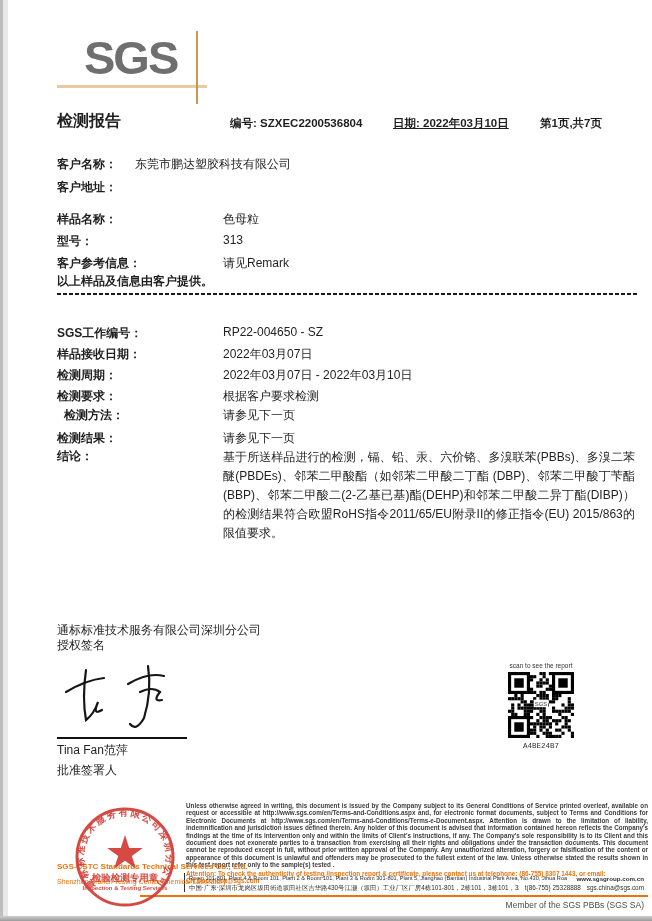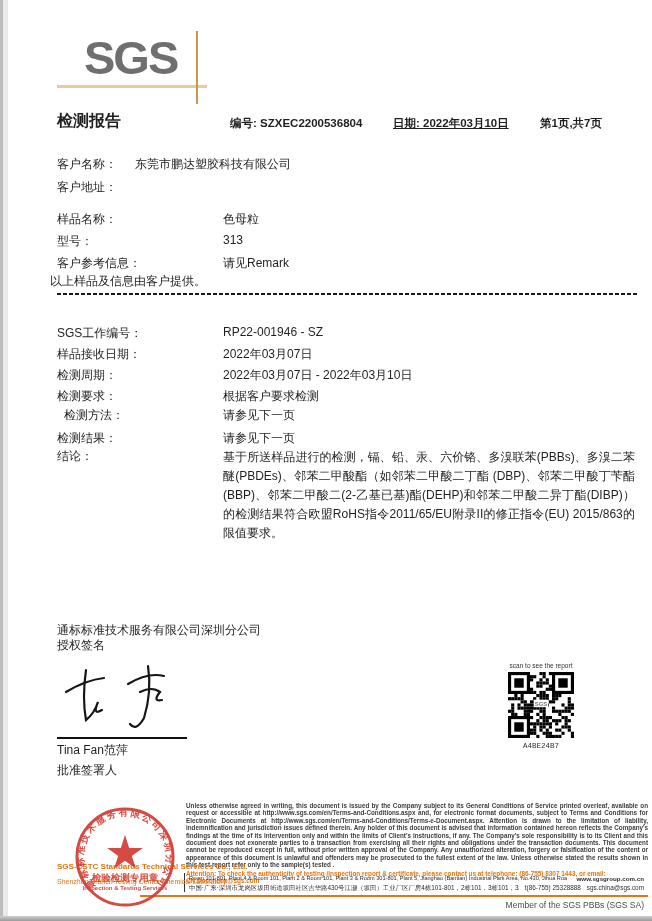--- a/index.html
+++ b/index.html
@@ -11,21 +11,21 @@
   .edge-left2{left:3px;top:0;width:5px;height:921px;background:#e9e9e9;}
   .edge-bottom{left:0;top:916px;width:652px;height:5px;background:linear-gradient(#cfcfcf,#9a9a9a);}
   
   .logo-text{left:84px;top:34px;font-size:47px;font-weight:700;color:#6f6f6f;letter-spacing:-2px;line-height:1;}
   .logo-hline{left:57px;top:85px;width:150px;height:3px;background:#eacaa0;}
   .logo-vline{left:196px;top:31px;width:2px;height:73px;background:#c9974e;}
   
   .doc-title{left:57px;top:111px;font-size:16px;font-weight:700;}
   .meta{font-size:11.5px;font-weight:700;}
   
-  .lab{font-size:12px;}
+  .lab{font-size:12px;font-weight:bold;}
   .val{font-size:12px;}
   .dashed{left:57px;top:293px;width:580px;height:2px;
           background:repeating-linear-gradient(90deg,#1a1a1a 0 4px,transparent 4px 6px);}
   .conclusion{left:223px;top:448px;width:412px;font-size:12px;line-height:19px;text-align:justify;}
   
   .sig-underline{left:57px;top:737px;width:130px;height:2px;background:#111;}
   
   .qr-caption{left:496px;top:662px;width:90px;text-align:center;font-size:6.5px;color:#333;}
   .qr-code-label{left:496px;top:742px;width:90px;text-align:center;font-size:7.5px;color:#333;font-family:Liberation Mono, monospace;}
   
@@ -67,26 +67,26 @@
   <div class="abs lab" style="left:57px;top:156px;">客户名称：</div>
   <div class="abs val" style="left:135px;top:156px;">东莞市鹏达塑胶科技有限公司</div>
   <div class="abs lab" style="left:57px;top:179px;">客户地址：</div>
 
   <div class="abs lab" style="left:57px;top:211px;">样品名称：</div>
   <div class="abs val" style="left:223px;top:211px;">色母粒</div>
   <div class="abs lab" style="left:57px;top:233px;">型号：</div>
   <div class="abs val" style="left:223px;top:233px;">313</div>
   <div class="abs lab" style="left:57px;top:255px;">客户参考信息：</div>
   <div class="abs val" style="left:223px;top:255px;">请见Remark</div>
-  <div class="abs lab" style="left:50px;top:273px;">以上样品及信息由客户提供。</div>
+  <div class="abs lab" style="left:57px;top:273px;">以上样品及信息由客户提供。</div>
 
   <div class="abs dashed"></div>
 
   <div class="abs lab" style="left:57px;top:325px;">SGS工作编号：</div>
-  <div class="abs val" style="left:223px;top:325px;">RP22-001946 - SZ</div>
+  <div class="abs val" style="left:223px;top:325px;">RP22-004650 - SZ</div>
   <div class="abs lab" style="left:57px;top:346px;">样品接收日期：</div>
   <div class="abs val" style="left:223px;top:346px;">2022年03月07日</div>
   <div class="abs lab" style="left:57px;top:367px;">检测周期：</div>
   <div class="abs val" style="left:223px;top:367px;">2022年03月07日 - 2022年03月10日</div>
   <div class="abs lab" style="left:57px;top:388px;">检测要求：</div>
   <div class="abs val" style="left:223px;top:388px;">根据客户要求检测</div>
   <div class="abs lab" style="left:64px;top:407px;text-align:center;">检测方法：</div>
   <div class="abs val" style="left:223px;top:407px;">请参见下一页</div>
   <div class="abs lab" style="left:57px;top:430px;">检测结果：</div>
   <div class="abs val" style="left:223px;top:430px;">请参见下一页</div>

